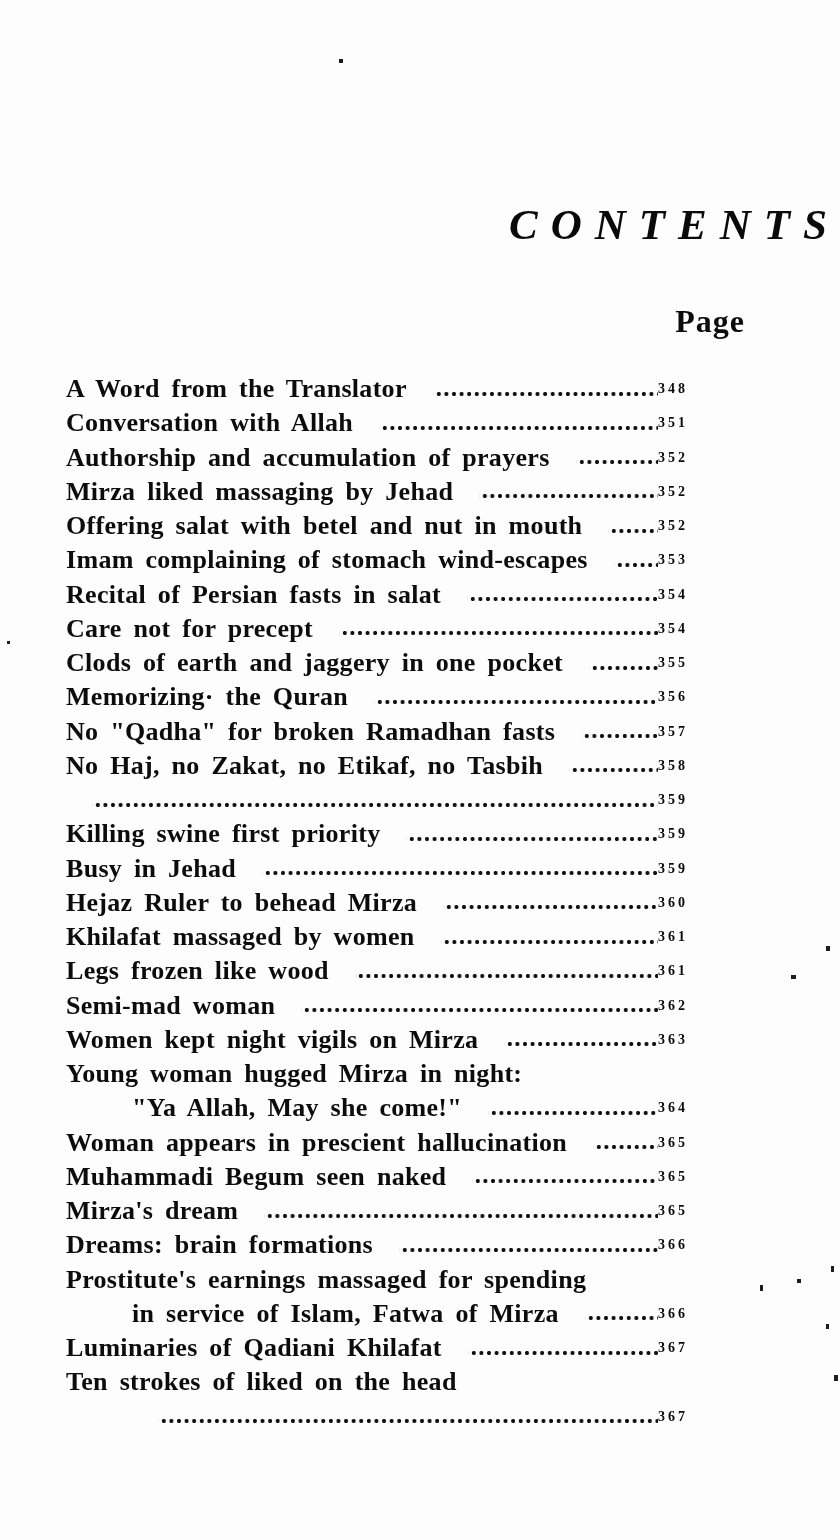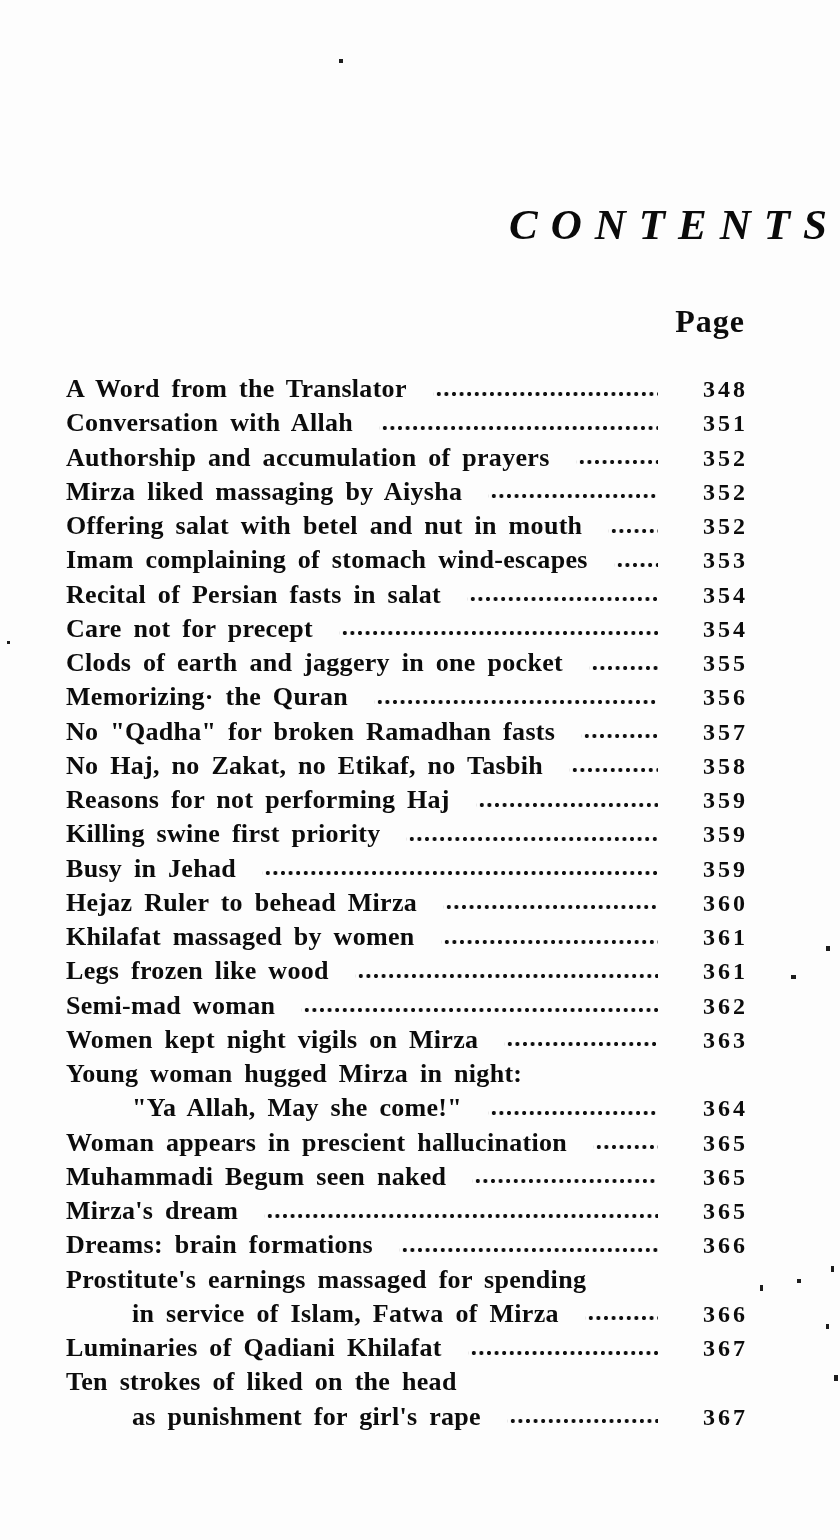--- a/index.html
+++ b/index.html
@@ -63,22 +63,21 @@
   .toc-leader {
     flex: 1 1 auto;
     margin-left: 26px;
     background-image: radial-gradient(circle, #101010 1.8px, rgba(16,16,16,0) 2.2px);
     background-size: 7.6px 7.6px;
     background-repeat: repeat-x;
     background-position: left 2px bottom 9px;
   }
   .toc-page {
     flex: 0 0 90px;
-    text-align: right;
-    font-size: 24px;
+    font-size: 14px;
     font-weight: 700;
     letter-spacing: 3px;
     margin-right: -3px;
   }
   .toc-row.no-num .toc-leader,
   .toc-row.no-num .toc-page {
     visibility: hidden;
   }
   .speck {
     position: absolute;
@@ -104,21 +103,21 @@
       <span class="toc-label">Conversation with Allah</span>
       <span class="toc-leader"></span>
       <span class="toc-page">351</span>
     </div>
       <div class="toc-row">
       <span class="toc-label">Authorship and accumulation of prayers</span>
       <span class="toc-leader"></span>
       <span class="toc-page">352</span>
     </div>
       <div class="toc-row">
-      <span class="toc-label">Mirza liked massaging by Aiysha</span>
+      <span class="toc-label">Mirza liked massaging by Jehad</span>
       <span class="toc-leader"></span>
       <span class="toc-page">352</span>
     </div>
       <div class="toc-row">
       <span class="toc-label">Offering salat with betel and nut in mouth</span>
       <span class="toc-leader"></span>
       <span class="toc-page">352</span>
     </div>
       <div class="toc-row">
       <span class="toc-label">Imam complaining of stomach wind-escapes</span>
@@ -149,21 +148,20 @@
       <span class="toc-label">No "Qadha" for broken Ramadhan fasts</span>
       <span class="toc-leader"></span>
       <span class="toc-page">357</span>
     </div>
       <div class="toc-row">
       <span class="toc-label">No Haj, no Zakat, no Etikaf, no Tasbih</span>
       <span class="toc-leader"></span>
       <span class="toc-page">358</span>
     </div>
       <div class="toc-row">
-      <span class="toc-label">Reasons for not performing Haj</span>
       <span class="toc-leader"></span>
       <span class="toc-page">359</span>
     </div>
       <div class="toc-row">
       <span class="toc-label">Killing swine first priority</span>
       <span class="toc-leader"></span>
       <span class="toc-page">359</span>
     </div>
       <div class="toc-row">
       <span class="toc-label">Busy in Jehad</span>
@@ -239,21 +237,20 @@
       <span class="toc-label">Luminaries of Qadiani Khilafat</span>
       <span class="toc-leader"></span>
       <span class="toc-page">367</span>
     </div>
       <div class="toc-row no-num">
       <span class="toc-label">Ten strokes of liked on the head</span>
       <span class="toc-leader"></span>
       <span class="toc-page"></span>
     </div>
       <div class="toc-row indent-1">
-      <span class="toc-label">as punishment for girl's rape</span>
       <span class="toc-leader"></span>
       <span class="toc-page">367</span>
     </div>
     </div>
 
   <div class="speck" style="left:339px;top:59px;width:4px;height:4px;"></div>
   <div class="speck" style="left:826px;top:946px;width:4px;height:5px;"></div>
   <div class="speck" style="left:791px;top:975px;width:5px;height:4px;"></div>
   <div class="speck" style="left:831px;top:1266px;width:3px;height:6px;"></div>
   <div class="speck" style="left:797px;top:1279px;width:4px;height:4px;"></div>

